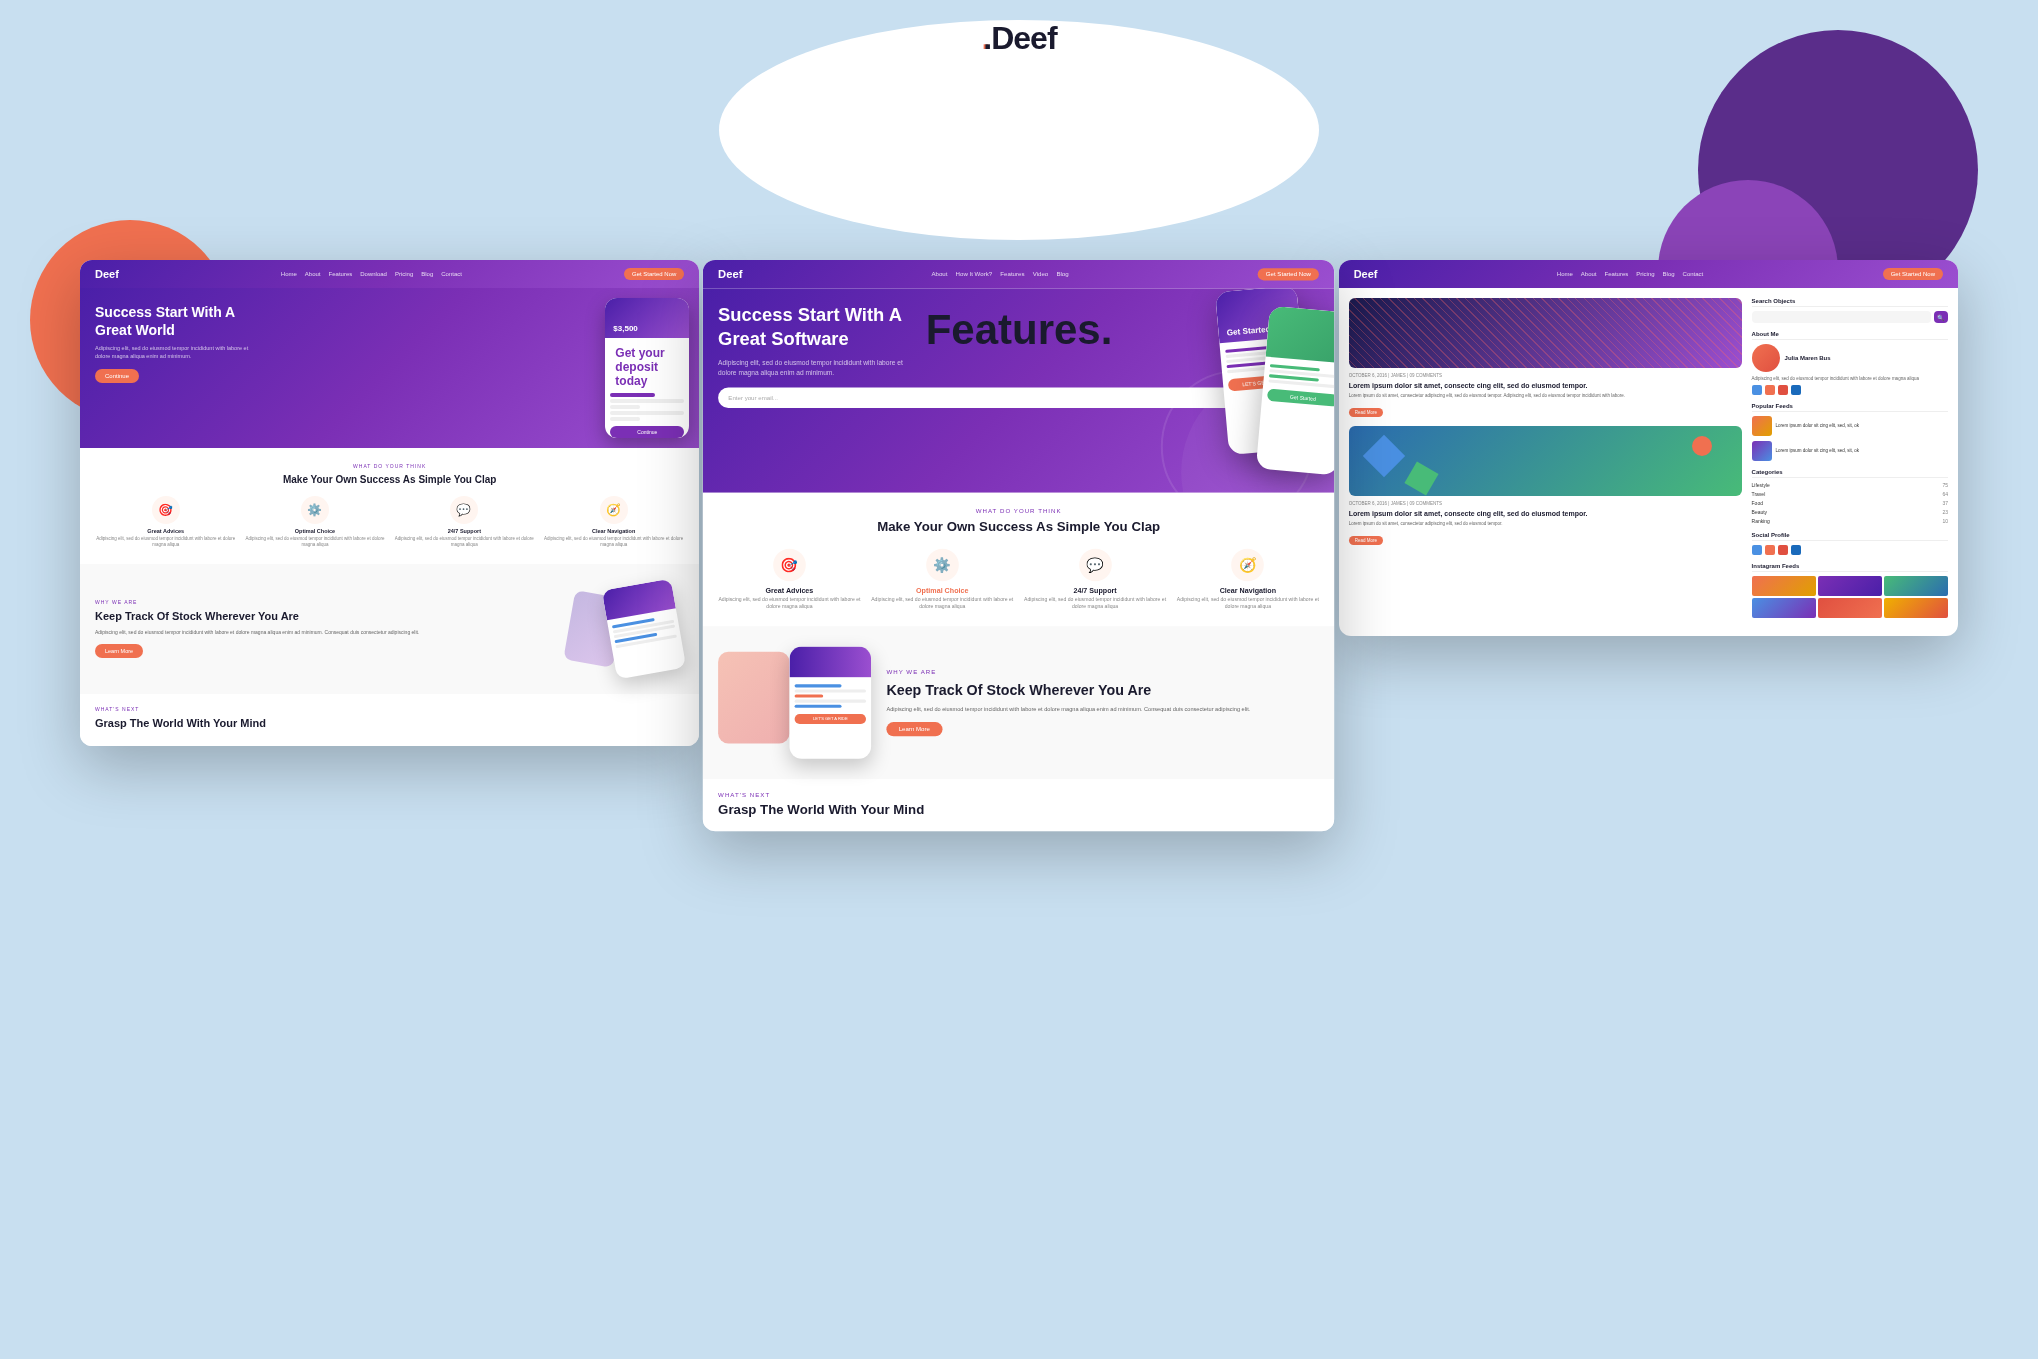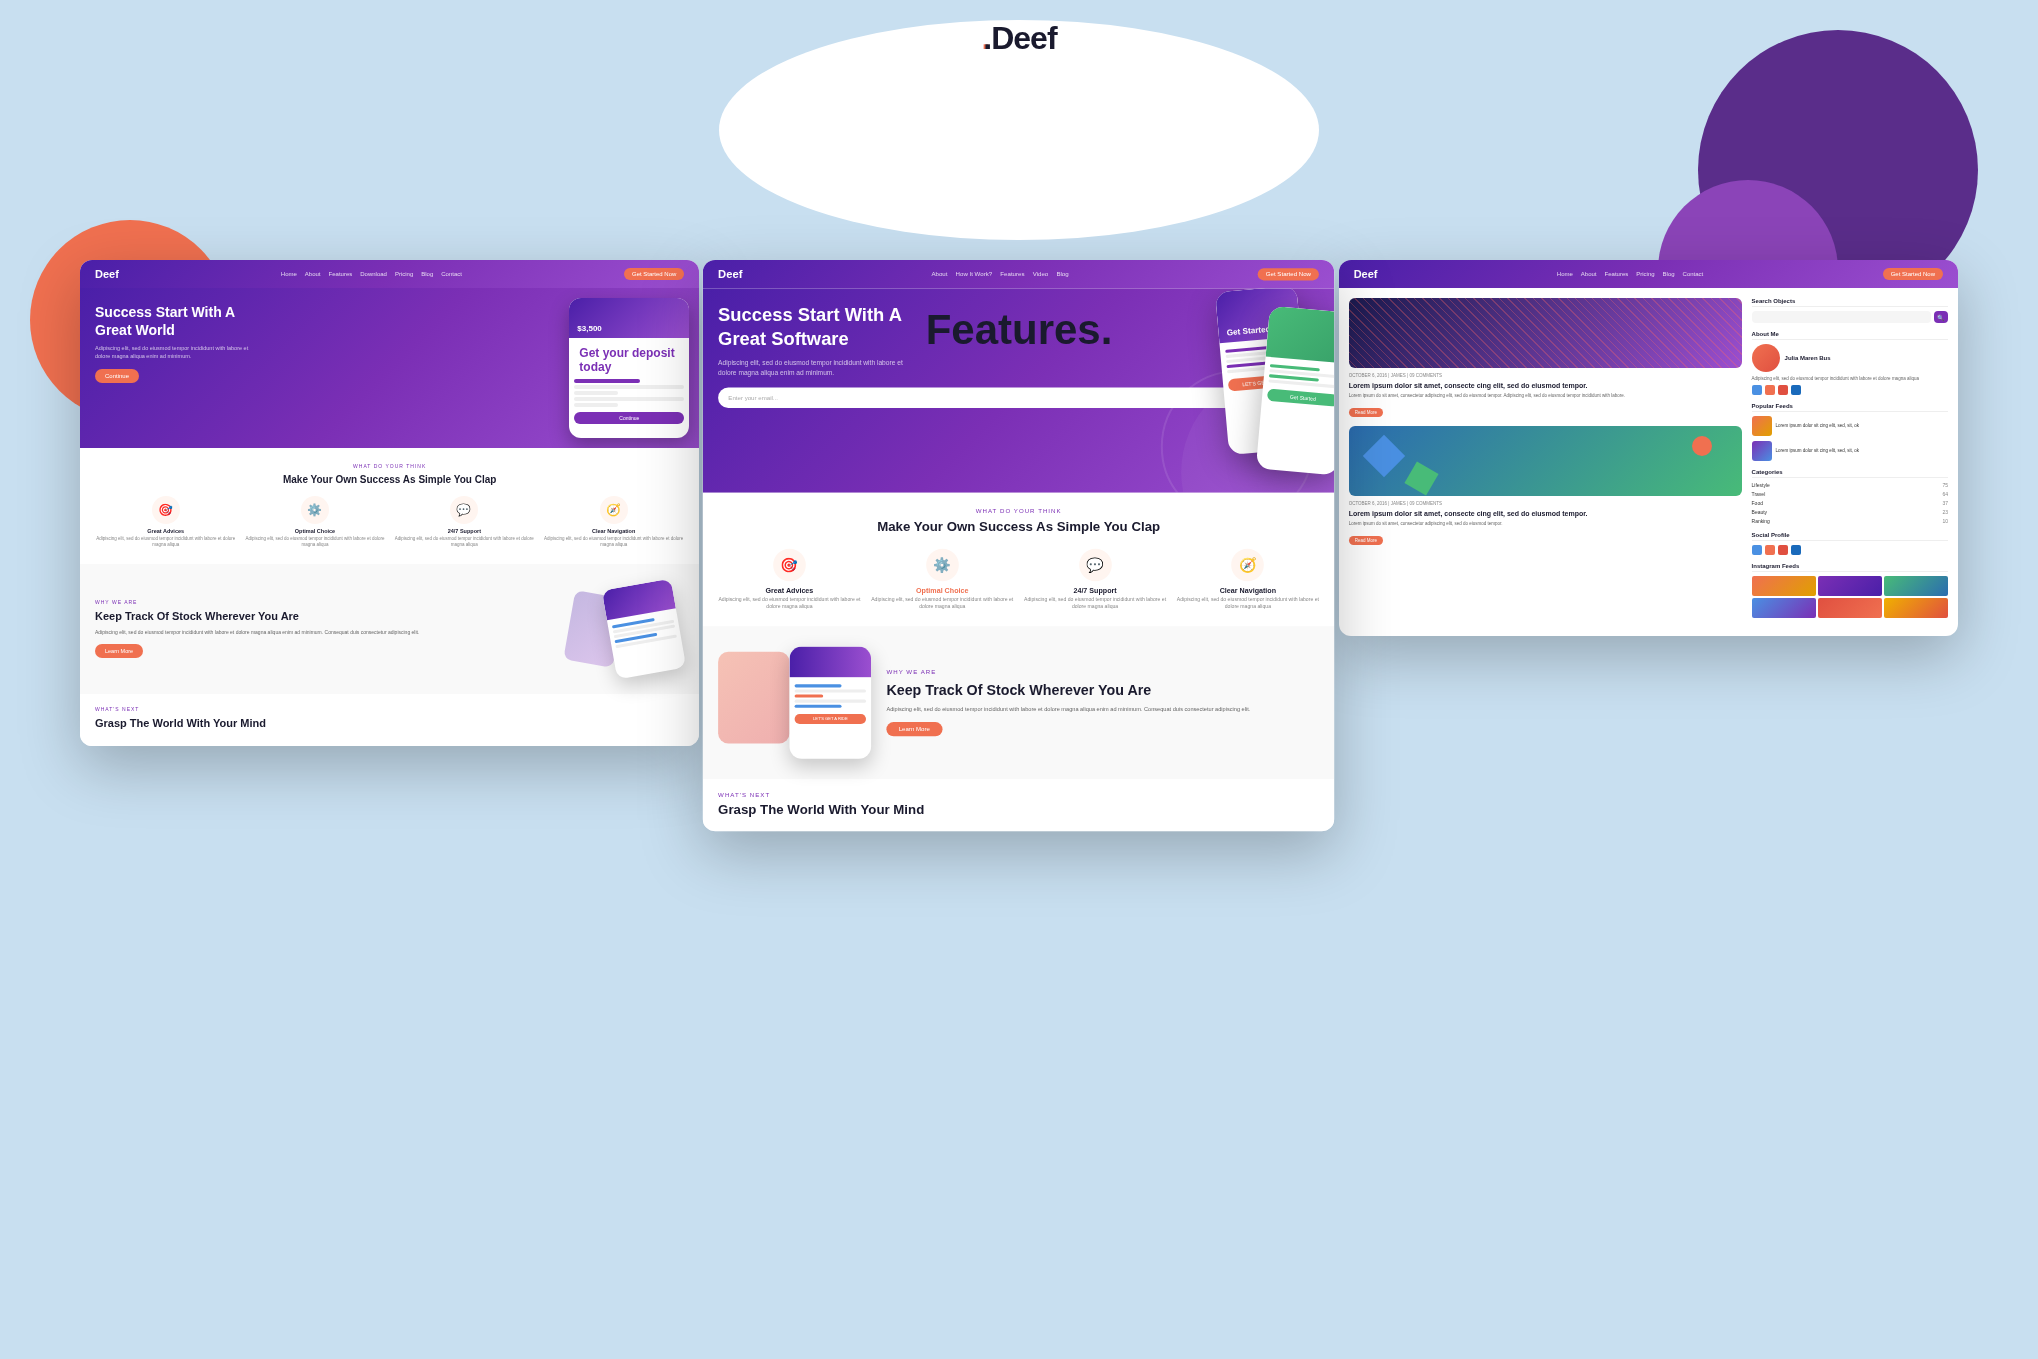--- a/index.html
+++ b/index.html
@@ -161,21 +161,21 @@
       font-size: 6px;
       padding: 4px 10px;
       border-radius: 10px;
       display: inline-block;
       margin-top: 8px;
     }
     .sc-phone-mockup {
       position: absolute;
       right: 10px;
       top: 10px;
-      width: 120px;
+      width: 84px;
       height: 140px;
       background: white;
       border-radius: 12px;
       box-shadow: 0 8px 20px rgba(0,0,0,0.3);
       overflow: hidden;
     }
     .sc-phone-inner {
       background: linear-gradient(135deg, #4a1fa8, #9b4fd0);
       height: 40px;
       position: relative;

